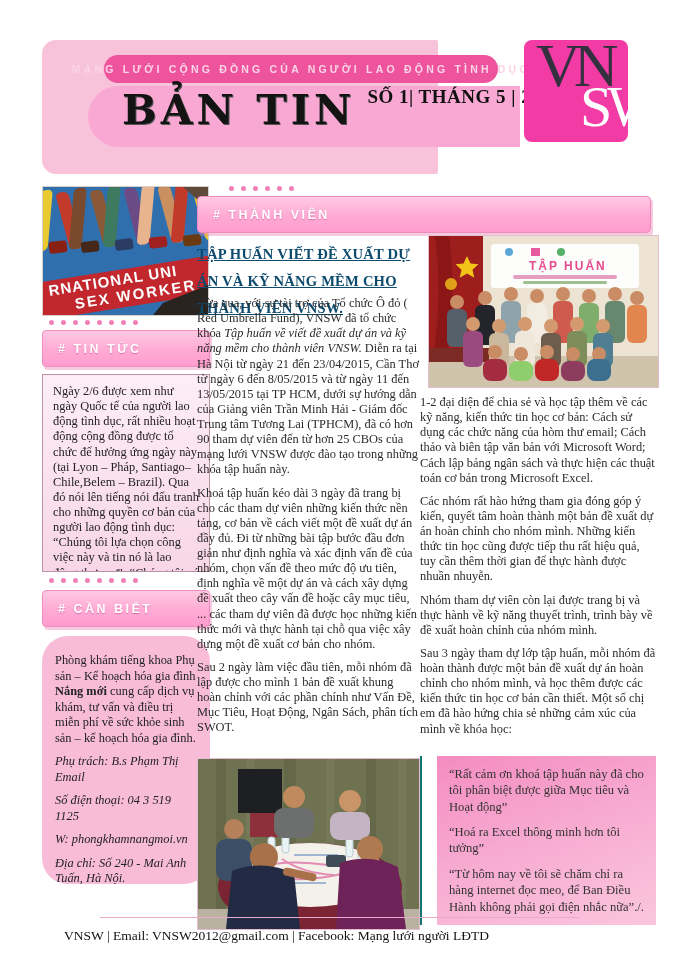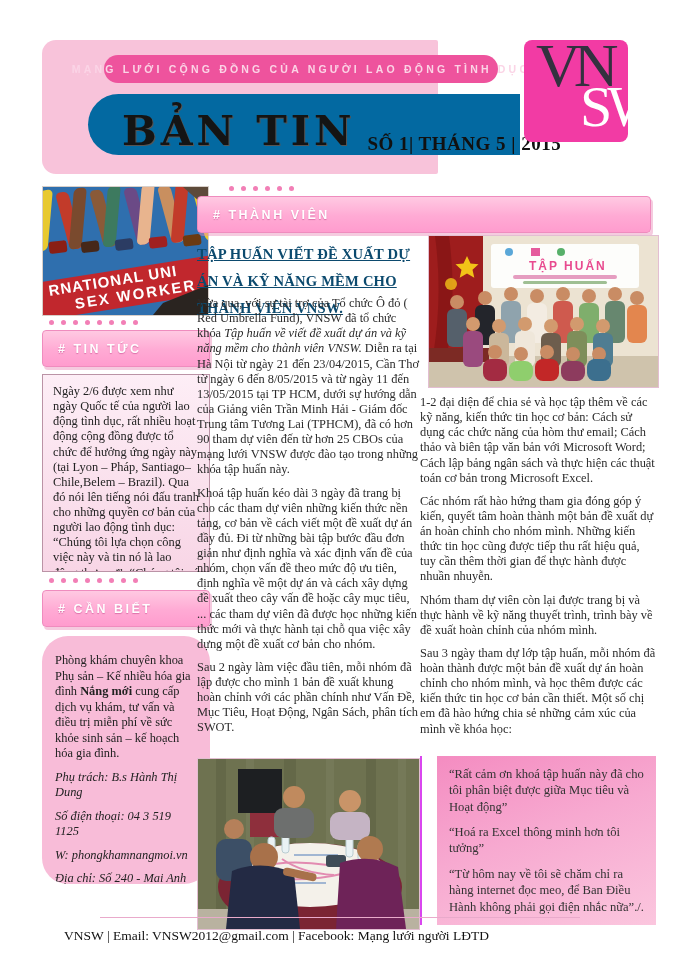--- a/index.html
+++ b/index.html
@@ -10,22 +10,22 @@
     margin:0 auto;
   }
 
   
   .hdr-bg { position:absolute; left:42px; top:40px; width:396px; height:134px;
     background:#f8c3da; border-radius:14px 2px 2px 14px; }
   .hdr-tagline { position:absolute; left:104px; top:55px; width:394px; height:28px;
     background:#ee539d; border-radius:15px; display:flex; align-items:center; justify-content:center;
     color:#fbd4e6; font-family:"Liberation Sans", sans-serif; font-weight:bold; font-size:10.5px;
     letter-spacing:3.2px; white-space:nowrap; }
-  .hdr-white { position:absolute; left:88px; top:94px; width:432px; height:61px;
-    background:#0369a1; border-radius:32px 0 0 32px; display:flex; align-items:flex-end; padding-left:34px; }
+  .hdr-white { position:absolute; left:88px; top:86px; width:432px; height:61px;
+    background:#f9a8d4; border-radius:32px 0 0 32px; display:flex; align-items:flex-start; padding-left:34px; }
   .bantin { font-family:"DejaVu Serif", serif; font-weight:bold; font-size:41px; letter-spacing:4px;
     color:#141414; text-shadow:1px 1px 0 #555; white-space:nowrap; }
   .issue { font-family:"Liberation Serif", serif; font-weight:bold; font-size:19px; color:#111;
     margin-left:12px; white-space:nowrap; letter-spacing:0.5px; }
   .logo { position:absolute; left:524px; top:40px; width:104px; height:102px;
     background:#f23ba4; border-radius:8px; overflow:hidden; }
   .logo .vn { position:absolute; top:-6px; left:12px; font-family:"Liberation Serif", serif;
     font-size:62px; font-weight:normal; color:#33313f; letter-spacing:-7px; line-height:1; }
   .logo .sw { position:absolute; top:38px; left:8px; font-family:"Liberation Serif", serif;
     font-size:58px; color:#ffffff; letter-spacing:-5px; line-height:1;margin-left:48px; }
@@ -58,21 +58,21 @@
   .col-a { position:absolute; left:197px; top:296px; width:223px; height:448px;
     font-size:12.4px; line-height:1.22; overflow:hidden; }
   .col-b { position:absolute; left:420px; top:395px; width:236px; height:358px;
     font-size:12.4px; line-height:1.22; overflow:hidden; }
   .col-a p, .col-b p { margin-bottom:8px; }
   .photo-frame { position:absolute; border:1px solid #e3bed2; background:#fde047; overflow:hidden; }
   #photo-group { left:428px; top:235px; width:231px; height:153px; }
   #photo-table { left:197px; top:758px; width:223px; height:172px; }
 
   .quote-wrap { position:absolute; left:420px; top:756px; width:236px;
-    border-left:2px solid #d946ef; padding-left:15px; }
+    border-left:2px solid #0f766e; padding-left:15px; }
   .quote-box { background:linear-gradient(160deg,#f48cc1 0%, #f7a9d0 45%, #fbc6de 100%);
     padding:10px 12px; font-size:12.6px; line-height:1.3; color:#333; }
   .quote-box p { margin-bottom:9px; }
   .quote-box p:last-child { margin-bottom:0; }
 
   
   .footer-line { position:absolute; left:100px; top:917px; width:480px;
     border-top:1px solid #e9aacb; }
   .footer-text { position:absolute; left:0; top:928px; width:553px; text-align:center;
     font-size:13.5px; color:#111; }
@@ -161,22 +161,22 @@
       <i></i>
       <i></i>
       <i></i>
       <i></i>
       <i></i>
   </div>
   <div class="secbar" style="left:42px; top:590px; width:168px;">
     <span># CẦN BIẾT</span>
   </div>
   <div class="info-box">
-    <p><span>Phòng khám chuyên khoa Phụ sản – Kế nhiều hóa gia đình </span><b>Nắng mới</b><span> cung cấp dịch vụ khám, tư vấn và điều trị miễn phí về sức khỏe sinh sản – kế hoạch hóa gia đình.</span></p>
-    <p class="contact">Phụ trách: B.s Hành Thị Dung</p>
+    <p><span>Phòng khám tiếng khoa Phụ sản – Kế hoạch hóa gia đình </span><b>Nắng mới</b><span> cung cấp dịch vụ khám, tư vấn và điều trị miễn phí về sức khỏe sinh sản – kế hoạch hóa gia đình.</span></p>
+    <p class="contact">Phụ trách: B.s Phạm Thị Email</p>
     <p class="contact">Số điện thoại: 04 3 519 1125</p>
     <p class="contact">W:  phongkhamnangmoi.vn</p>
     <p class="contact">Địa chỉ: Số 240 - Mai Anh Tuấn, Hà Nội.</p>
   </div>
 
   <div class="dots" style="left:229px; top:186px;">
     <i></i>
       <i></i>
       <i></i>
       <i></i>

